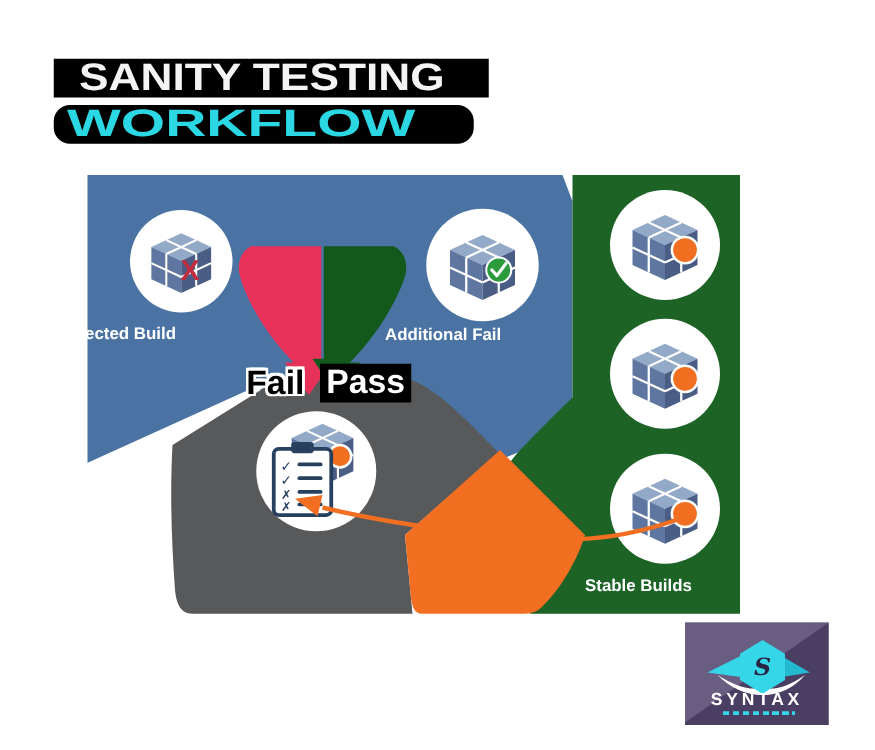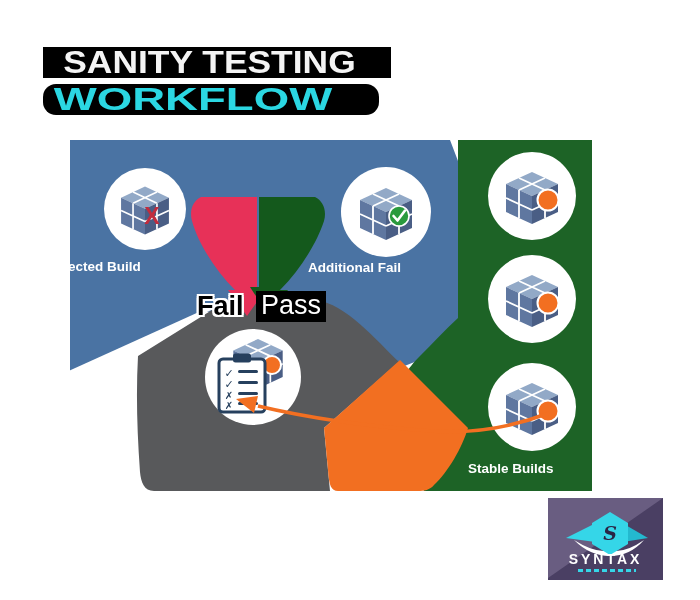--- a/index.html
+++ b/index.html
@@ -15,21 +15,21 @@
                   font-weight:bold;font-size:30px;letter-spacing:0px;padding-left:7px;}
   .row1 span{color:#f4f4f4;transform:scaleX(1.18) scaleY(1.02);}
   .row2 span{color:#2bd7e2;transform:scaleX(1.52) scaleY(1.02);}
   
   .node-label{position:absolute;width:160px;color:#fff;
               font-size:13.5px;font-weight:bold;}
   
   .fail-label{position:absolute;left:197px;top:291px;font-size:27px;font-weight:bold;color:#000;
       text-shadow:-2px 0 #fff,2px 0 #fff,0 -2px #fff,0 2px #fff,
                   -2px -2px #fff,2px -2px #fff,-2px 2px #fff,2px 2px #fff;}
-  .pass-label{position:absolute;left:256px;top:291px;font-size:27px;font-weight:normal;
+  .pass-label{position:absolute;left:256px;top:291px;font-size:27px;font-weight:bold;
               color:#fff;background:#000;padding:0 5px 2px 5px;line-height:29px;}
   
   .logo{position:absolute;left:548px;top:498px;width:115px;height:82px;background:#4a3f63;
         overflow:hidden;}
   .logo .facet{position:absolute;left:0;top:0;width:0;height:0;
         border-top:80px solid #6f6386;border-right:115px solid transparent;opacity:.85;}
   .logo .wordmark{position:absolute;left:0;top:53px;width:115px;text-align:center;
         color:#fff;font-weight:bold;font-size:14px;letter-spacing:3px;}
   .logo .tagline{position:absolute;left:30px;top:71px;width:58px;height:3px;
         background:repeating-linear-gradient(90deg,#35d6e8 0 5px,transparent 5px 8px);}

